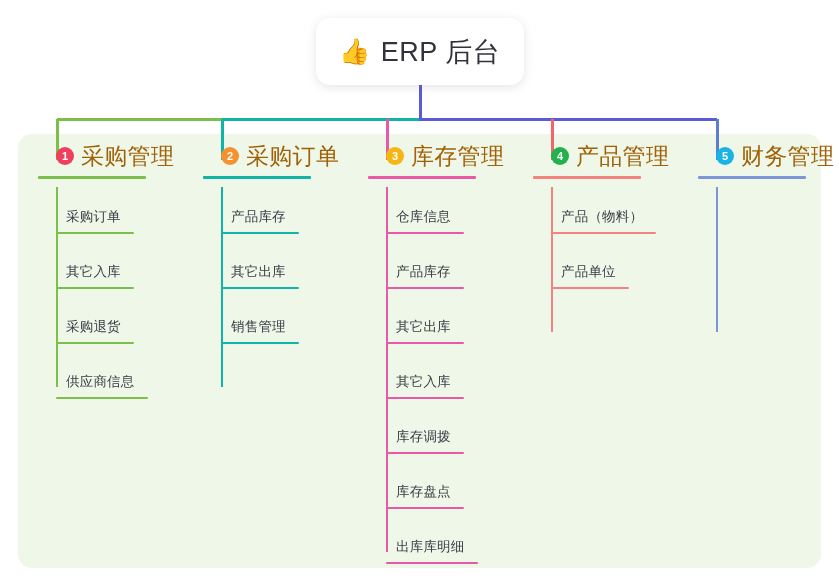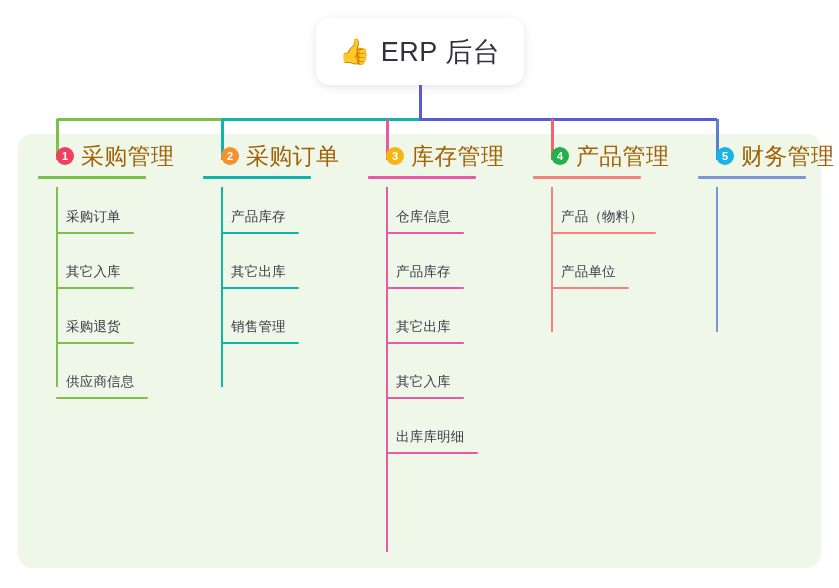--- a/index.html
+++ b/index.html
@@ -231,20 +231,28 @@
           </div>
           <div class="leaf">
             <span class="leaf-label">其它出库</span>
             <div class="leaf-rule" style="width: 78px; background: rgb(232, 90, 168);"></div>
           </div>
           <div class="leaf">
             <span class="leaf-label">其它入库</span>
             <div class="leaf-rule" style="width: 78px; background: rgb(232, 90, 168);"></div>
           </div>
           <div class="leaf">
+            <span class="leaf-label">库存调拨</span>
+            <div class="leaf-rule" style="width: 78px; background: rgb(232, 90, 168);"></div>
+          </div>
+          <div class="leaf">
+            <span class="leaf-label">库存盘点</span>
+            <div class="leaf-rule" style="width: 78px; background: rgb(232, 90, 168);"></div>
+          </div>
+          <div class="leaf">
             <span class="leaf-label">出库库明细</span>
             <div class="leaf-rule" style="width: 92px; background: rgb(232, 90, 168);"></div>
           </div>
         </div>
       </div>
       <div class="column" style="left: 533px;">
         <div class="col-header">
           <span class="badge" style="background: rgb(34, 177, 76);">4</span>
           <span class="col-title">产品管理</span>
         </div>

